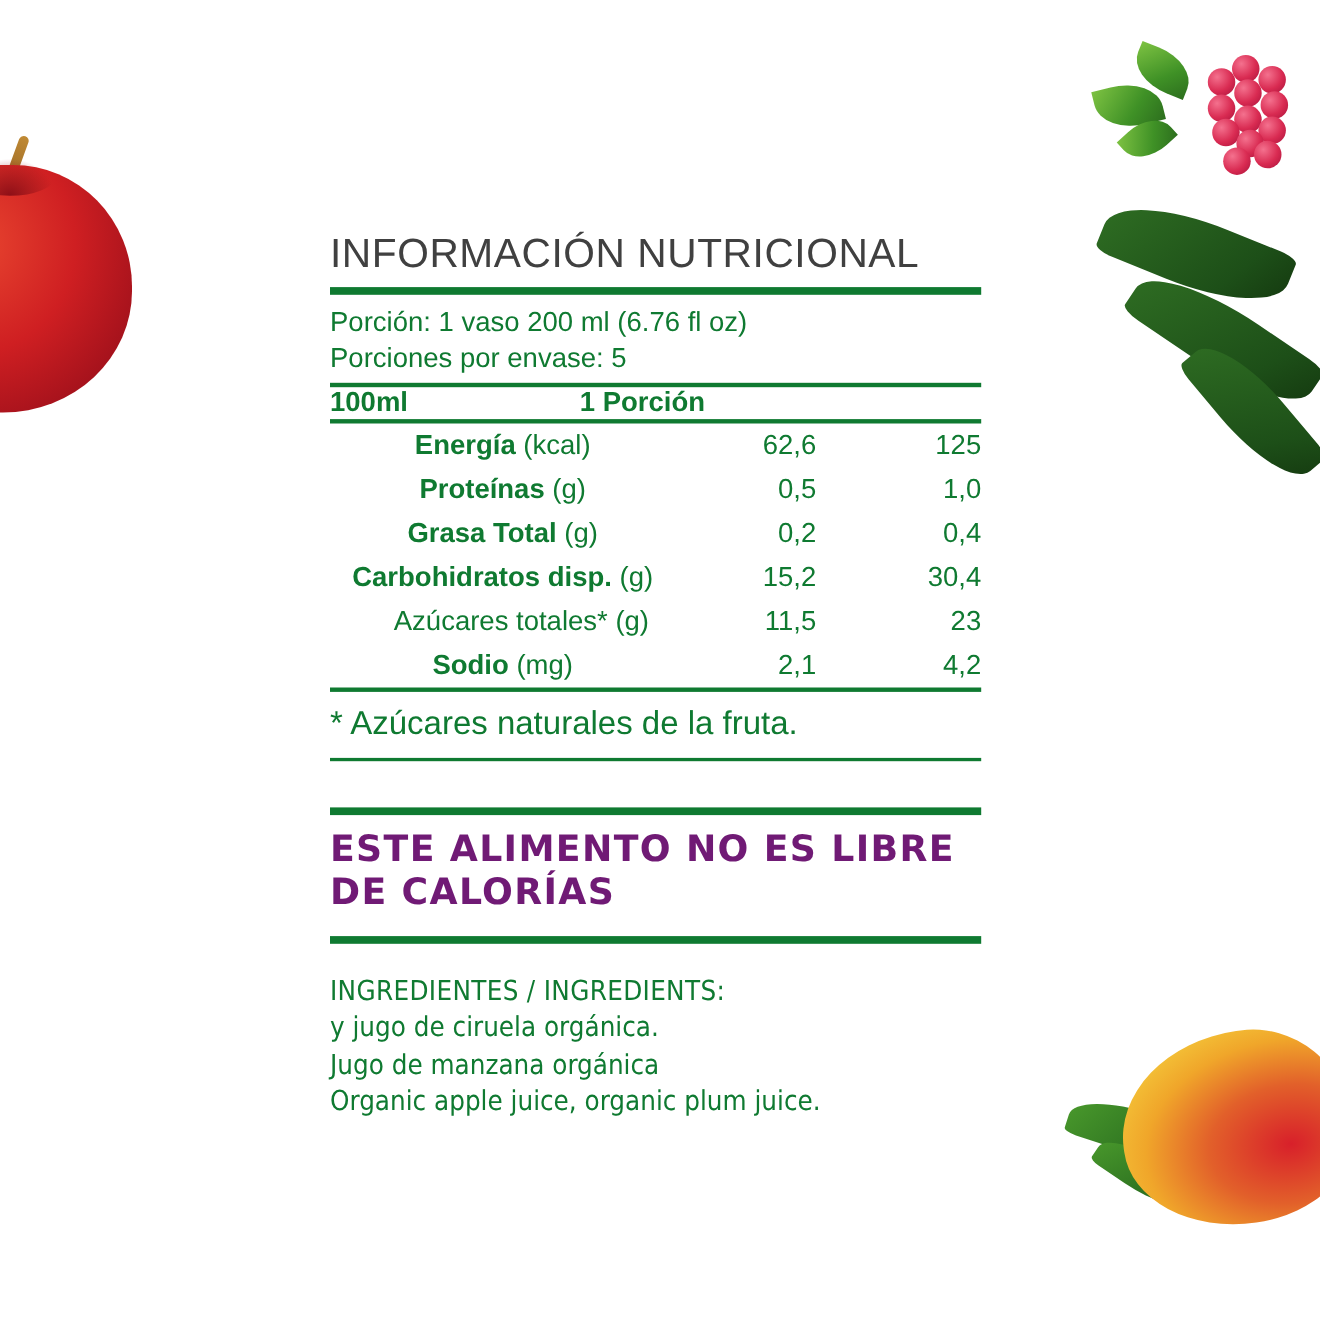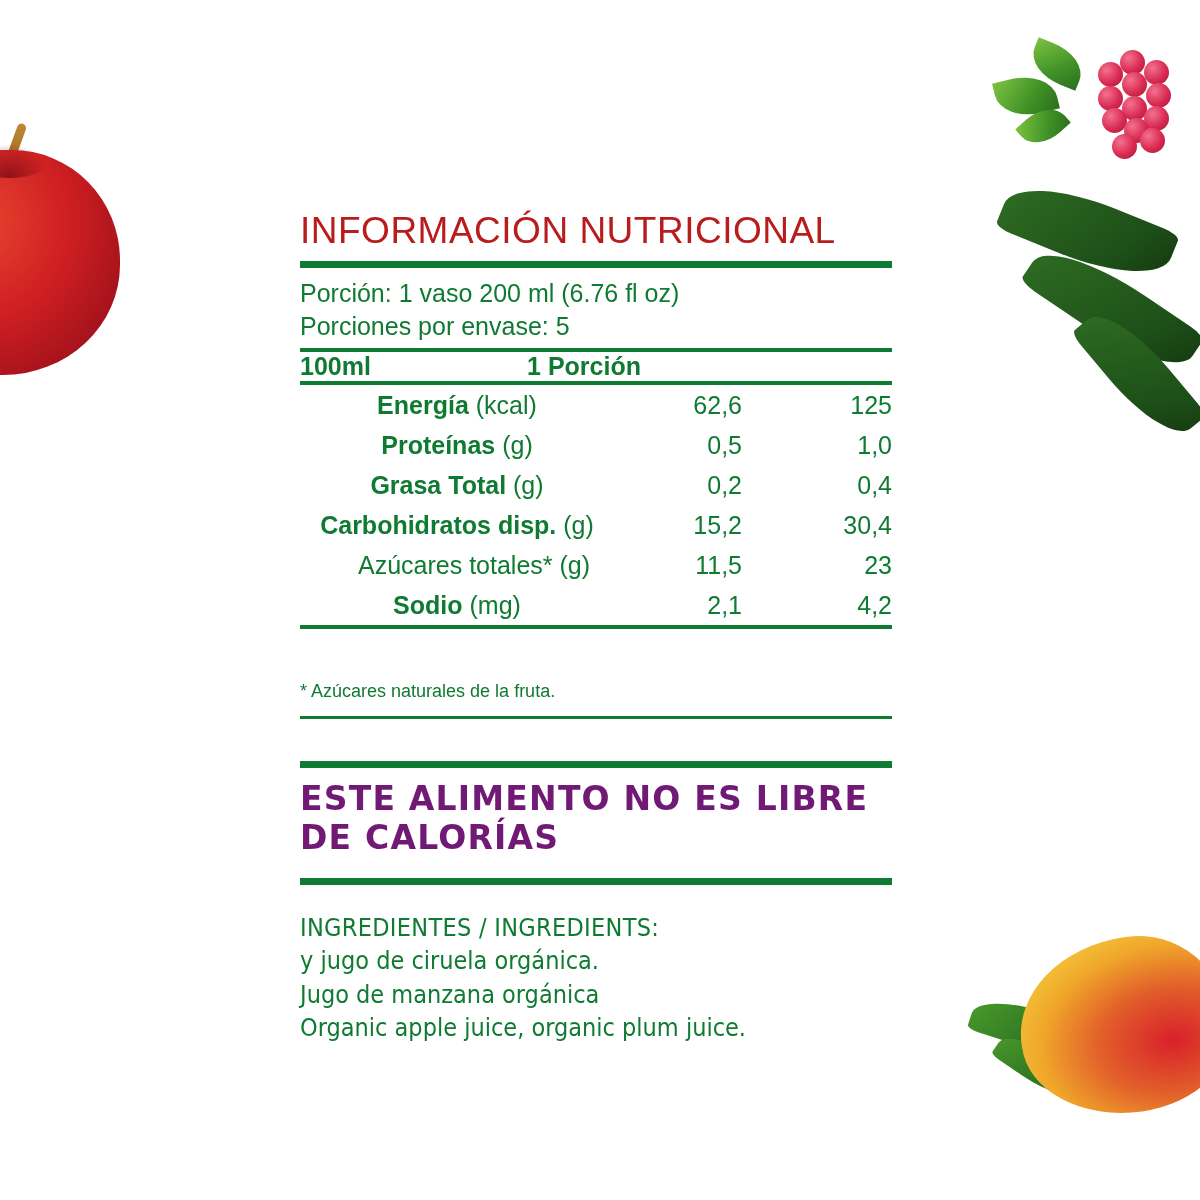--- a/index.html
+++ b/index.html
@@ -94,21 +94,21 @@
   .panel {
     position: absolute;
     left: 300px;
     top: 212px;
     width: 592px;
     color: #0f7a31;
   }
   .nf-title {
     font-size: 37px;
     letter-spacing: 0.5px;
-    color: #b91c1c;
+    color: #404040;
     font-weight: 400;
     line-height: 1;
     padding-bottom: 12px;
   }
   .rule-thick { height: 7px; background: #0f7a31; }
   .rule-med { height: 4px; background: #0f7a31; }
   .rule-thin { height: 2.5px; background: #0f7a31; }
 
   .serving {
     padding: 9px 0 5px 0;
@@ -135,24 +135,23 @@
   .nf td.label { text-align: center; }
   .nf td.val { text-align: right; white-space: nowrap; }
   .nf td.c100 { width: 128px; }
   .nf td.cpor { width: 150px; }
   .lbl-strong { font-weight: 700; }
   .lbl-unit { font-weight: 400; }
   .indent { padding-left: 34px !important; }
   .row-sub td { font-weight: 400; }
 
   .footnote {
-    font-size: 18px;
+    font-size: 30px;
     color: #0f7a31;
     padding: 12px 0 14px 0;
-    margin-top: 40px;
   }
 
   .gap { height: 42px; }
 
   .warning {
     font-family: "DejaVu Sans", sans-serif;
     font-weight: 700;
     font-size: 33px;
     letter-spacing: 1.2px;
     color: #701a75;

